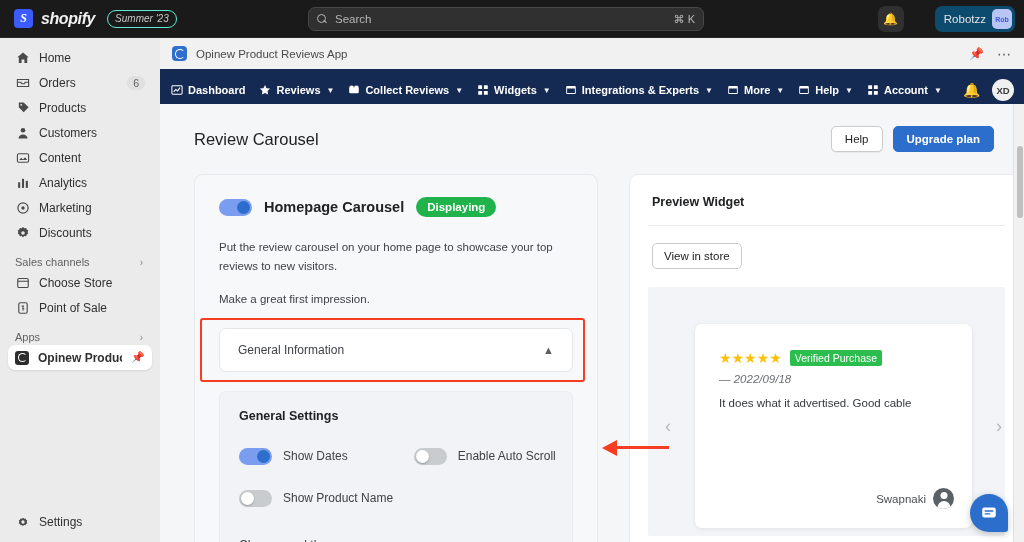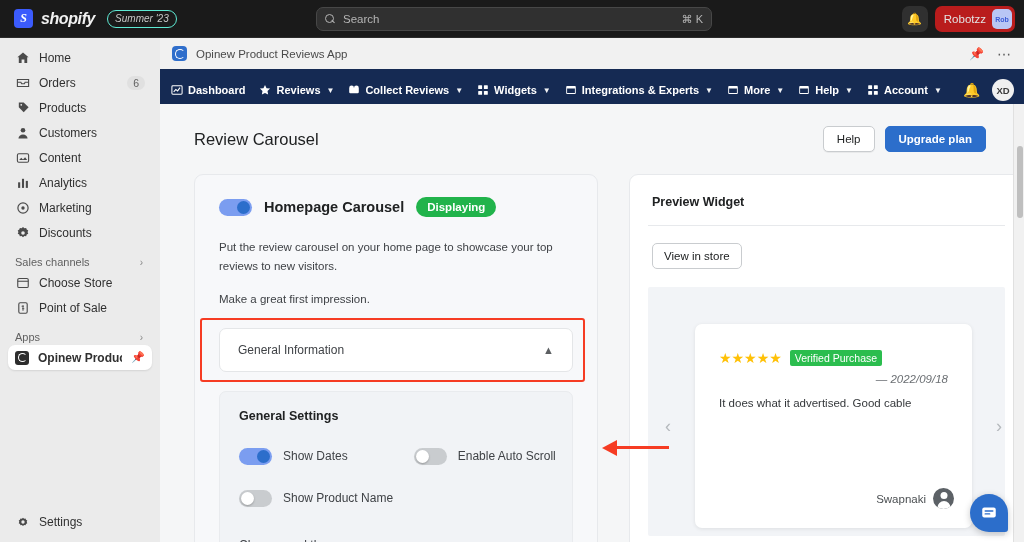--- a/index.html
+++ b/index.html
@@ -31,21 +31,21 @@
   .sh-word {
     color: #f1f1f1; font-size: 16px; font-weight: bold; font-style: italic;
     letter-spacing: -0.4px;
   }
   .sh-pill {
     color: #c9c9c9; font-size: 10px; font-style: italic;
     border: 1px solid #5eead4; border-radius: 9px;
     padding: 2px 7px 3px; margin-left: 4px;
   }
   .searchbox {
-    position: absolute; left: 316px; top: 7px;
+    position: absolute; left: 308px; top: 7px;
     width: 396px; height: 24px;
     background: #303030; border: 1px solid #474747; border-radius: 7px;
     display: flex; align-items: center; padding: 0 8px;
   }
   .searchbox .mag { width: 11px; height: 11px; position: relative; flex: 0 0 auto; }
   .searchbox .mag::before {
     content: ""; position: absolute; left: 0; top: 0;
     width: 7px; height: 7px; border: 1.3px solid #b5b5b5; border-radius: 50%;
   }
   .searchbox .mag::after {
@@ -54,22 +54,22 @@
   }
   .searchbox .ph { color: #b5b5b5; font-size: 11.5px; margin-left: 7px; flex: 1; }
   .searchbox .kbd { color: #b5b5b5; font-size: 11px; }
   .top-right { position: absolute; right: 9px; top: 6px; display: flex; align-items: center; gap: 7px; }
   .bell-btn {
     width: 26px; height: 26px; border-radius: 7px; background: #303030;
     display: flex; align-items: center; justify-content: center;
   }
   .bell-ico { font-size: 12px; color: #dcdcdc; line-height: 1; }
   .user-chip {
-    height: 26px; border-radius: 7px; background: #b91c1c;
-    display: flex; align-items: center; gap: 6px; padding: 0 3px 0 9px;
+    height: 26px; border-radius: 7px; background: #0c4a6e;
+    display: flex; align-items: center; gap: 6px; padding: 0 3px 0 9px; margin-left: 24px;
   }
   .user-name { color: #e3e3e3; font-size: 11.5px; }
   .user-av {
     width: 20px; height: 20px; border-radius: 5px; background: #b9c6f5;
     color: #3c5bd6; font-size: 7px; display: flex; align-items: center; justify-content: center;
     font-weight: bold;
   }
 
   
   .sidebar {
@@ -162,21 +162,21 @@
 
   
   .page {
     position: absolute; top: 104px; left: 160px;
     width: 864px; height: 438px;
     background: #f5f6f7;
     overflow: hidden;
   }
   .page-head {
     display: flex; align-items: center; justify-content: space-between;
-    padding: 22px 38px 0 34px;
+    padding: 22px 30px 0 34px;
   }
   .page-title { font-size: 16.5px; color: #202223; }
   .page-actions { display: flex; align-items: center; gap: 10px; }
   .btn-secondary {
     background: #fff; border: 1px solid #c9cccf; border-radius: 5px;
     font-size: 11.5px; color: #202223; padding: 6px 13px;
     box-shadow: 0 1px 0 rgba(0,0,0,.05);
   }
   .btn-primary {
     background: #2c6ecb; border: 1px solid #2c6ecb; border-radius: 5px;
@@ -285,21 +285,21 @@
     box-shadow: 0 1px 4px rgba(0,0,0,.09);
   }
   .rc-inner { padding: 26px 24px 0; }
   .rc-toprow { display: flex; align-items: center; gap: 8px; }
   .stars { color: #ffc107; font-size: 14px; letter-spacing: 0px; line-height: 1; }
   .verified {
     background: #2bbd4e; color: #fff; font-size: 10.5px;
     padding: 2px 5px; border-radius: 2px; white-space: nowrap;
   }
   .rc-date {
-    text-align: right; font-size: 11.5px; color: #6b6f73;
+    font-size: 11.5px; color: #6b6f73;
     font-style: italic; margin-top: 7px;
   }
   .rc-text { font-size: 11.5px; color: #35383b; margin-top: 10px; line-height: 1.5; }
   .rc-author { position: absolute; right: 18px; bottom: 19px; display: flex; align-items: center; gap: 7px; }
   .rc-author-name { font-size: 11.5px; color: #4b4f52; }
   .rc-avatar {
     width: 21px; height: 21px; border-radius: 50%; background: #5c6166;
     position: relative; overflow: hidden;
   }
   .rc-avatar::before {

